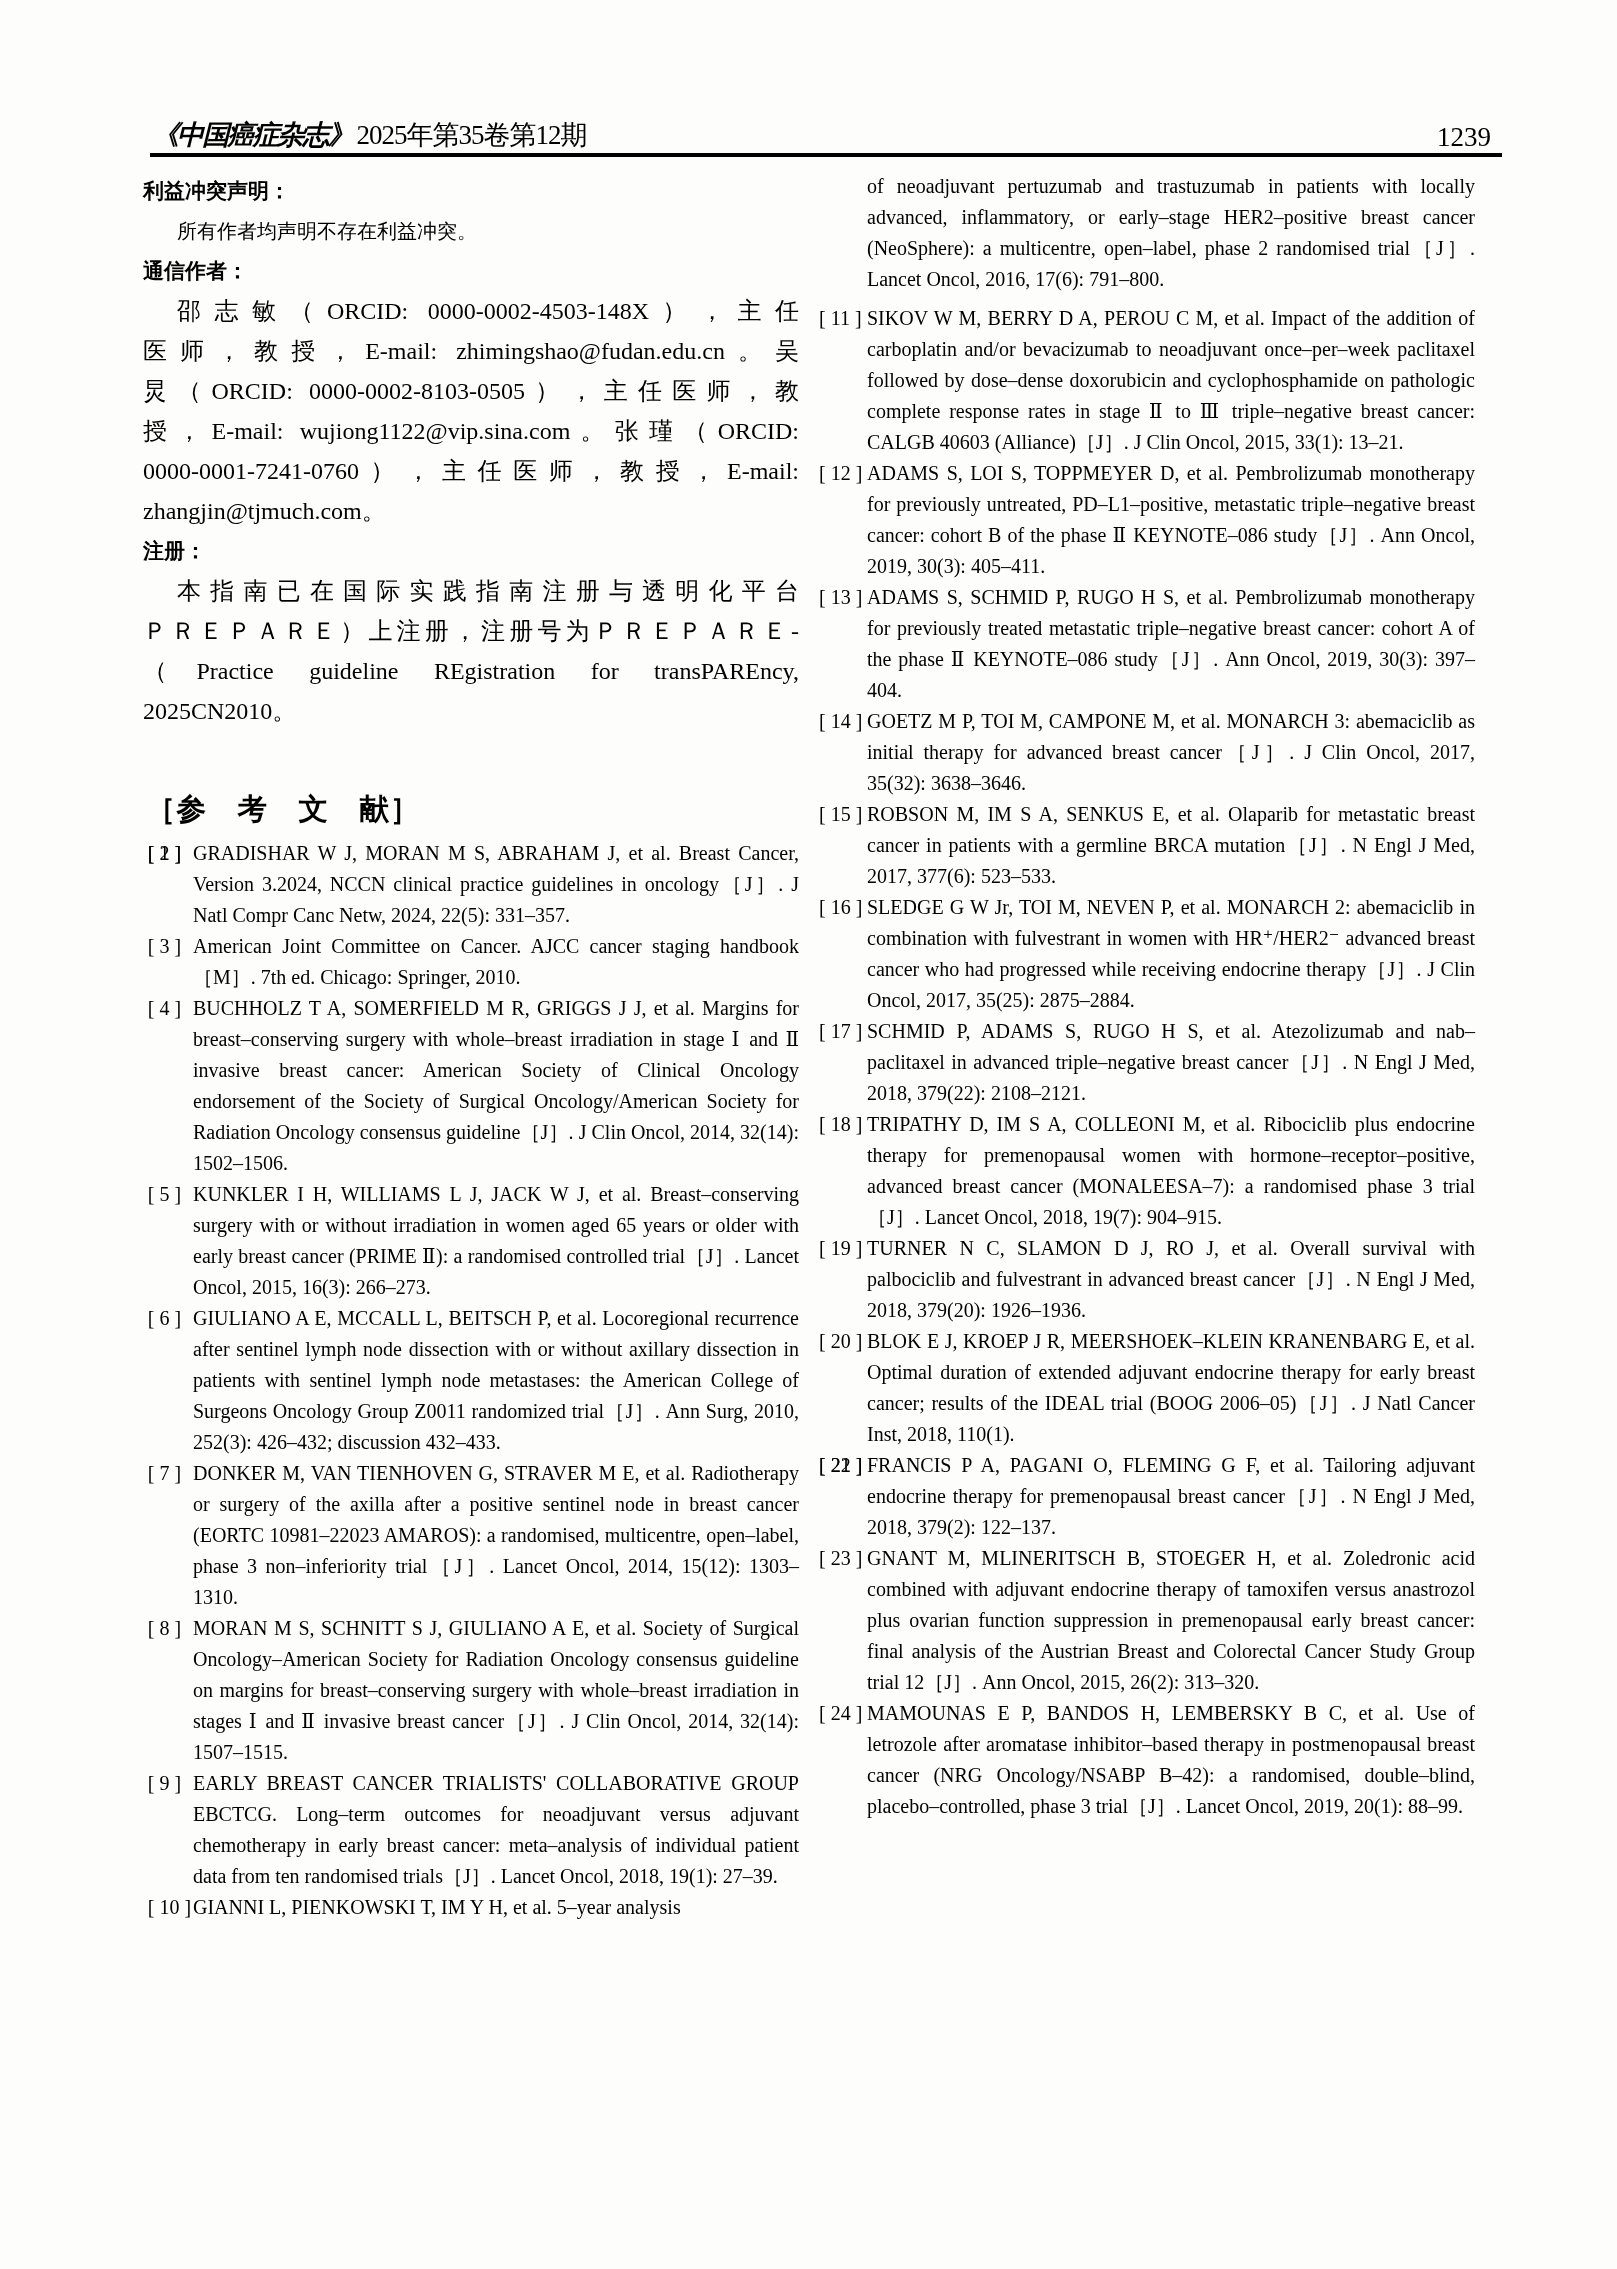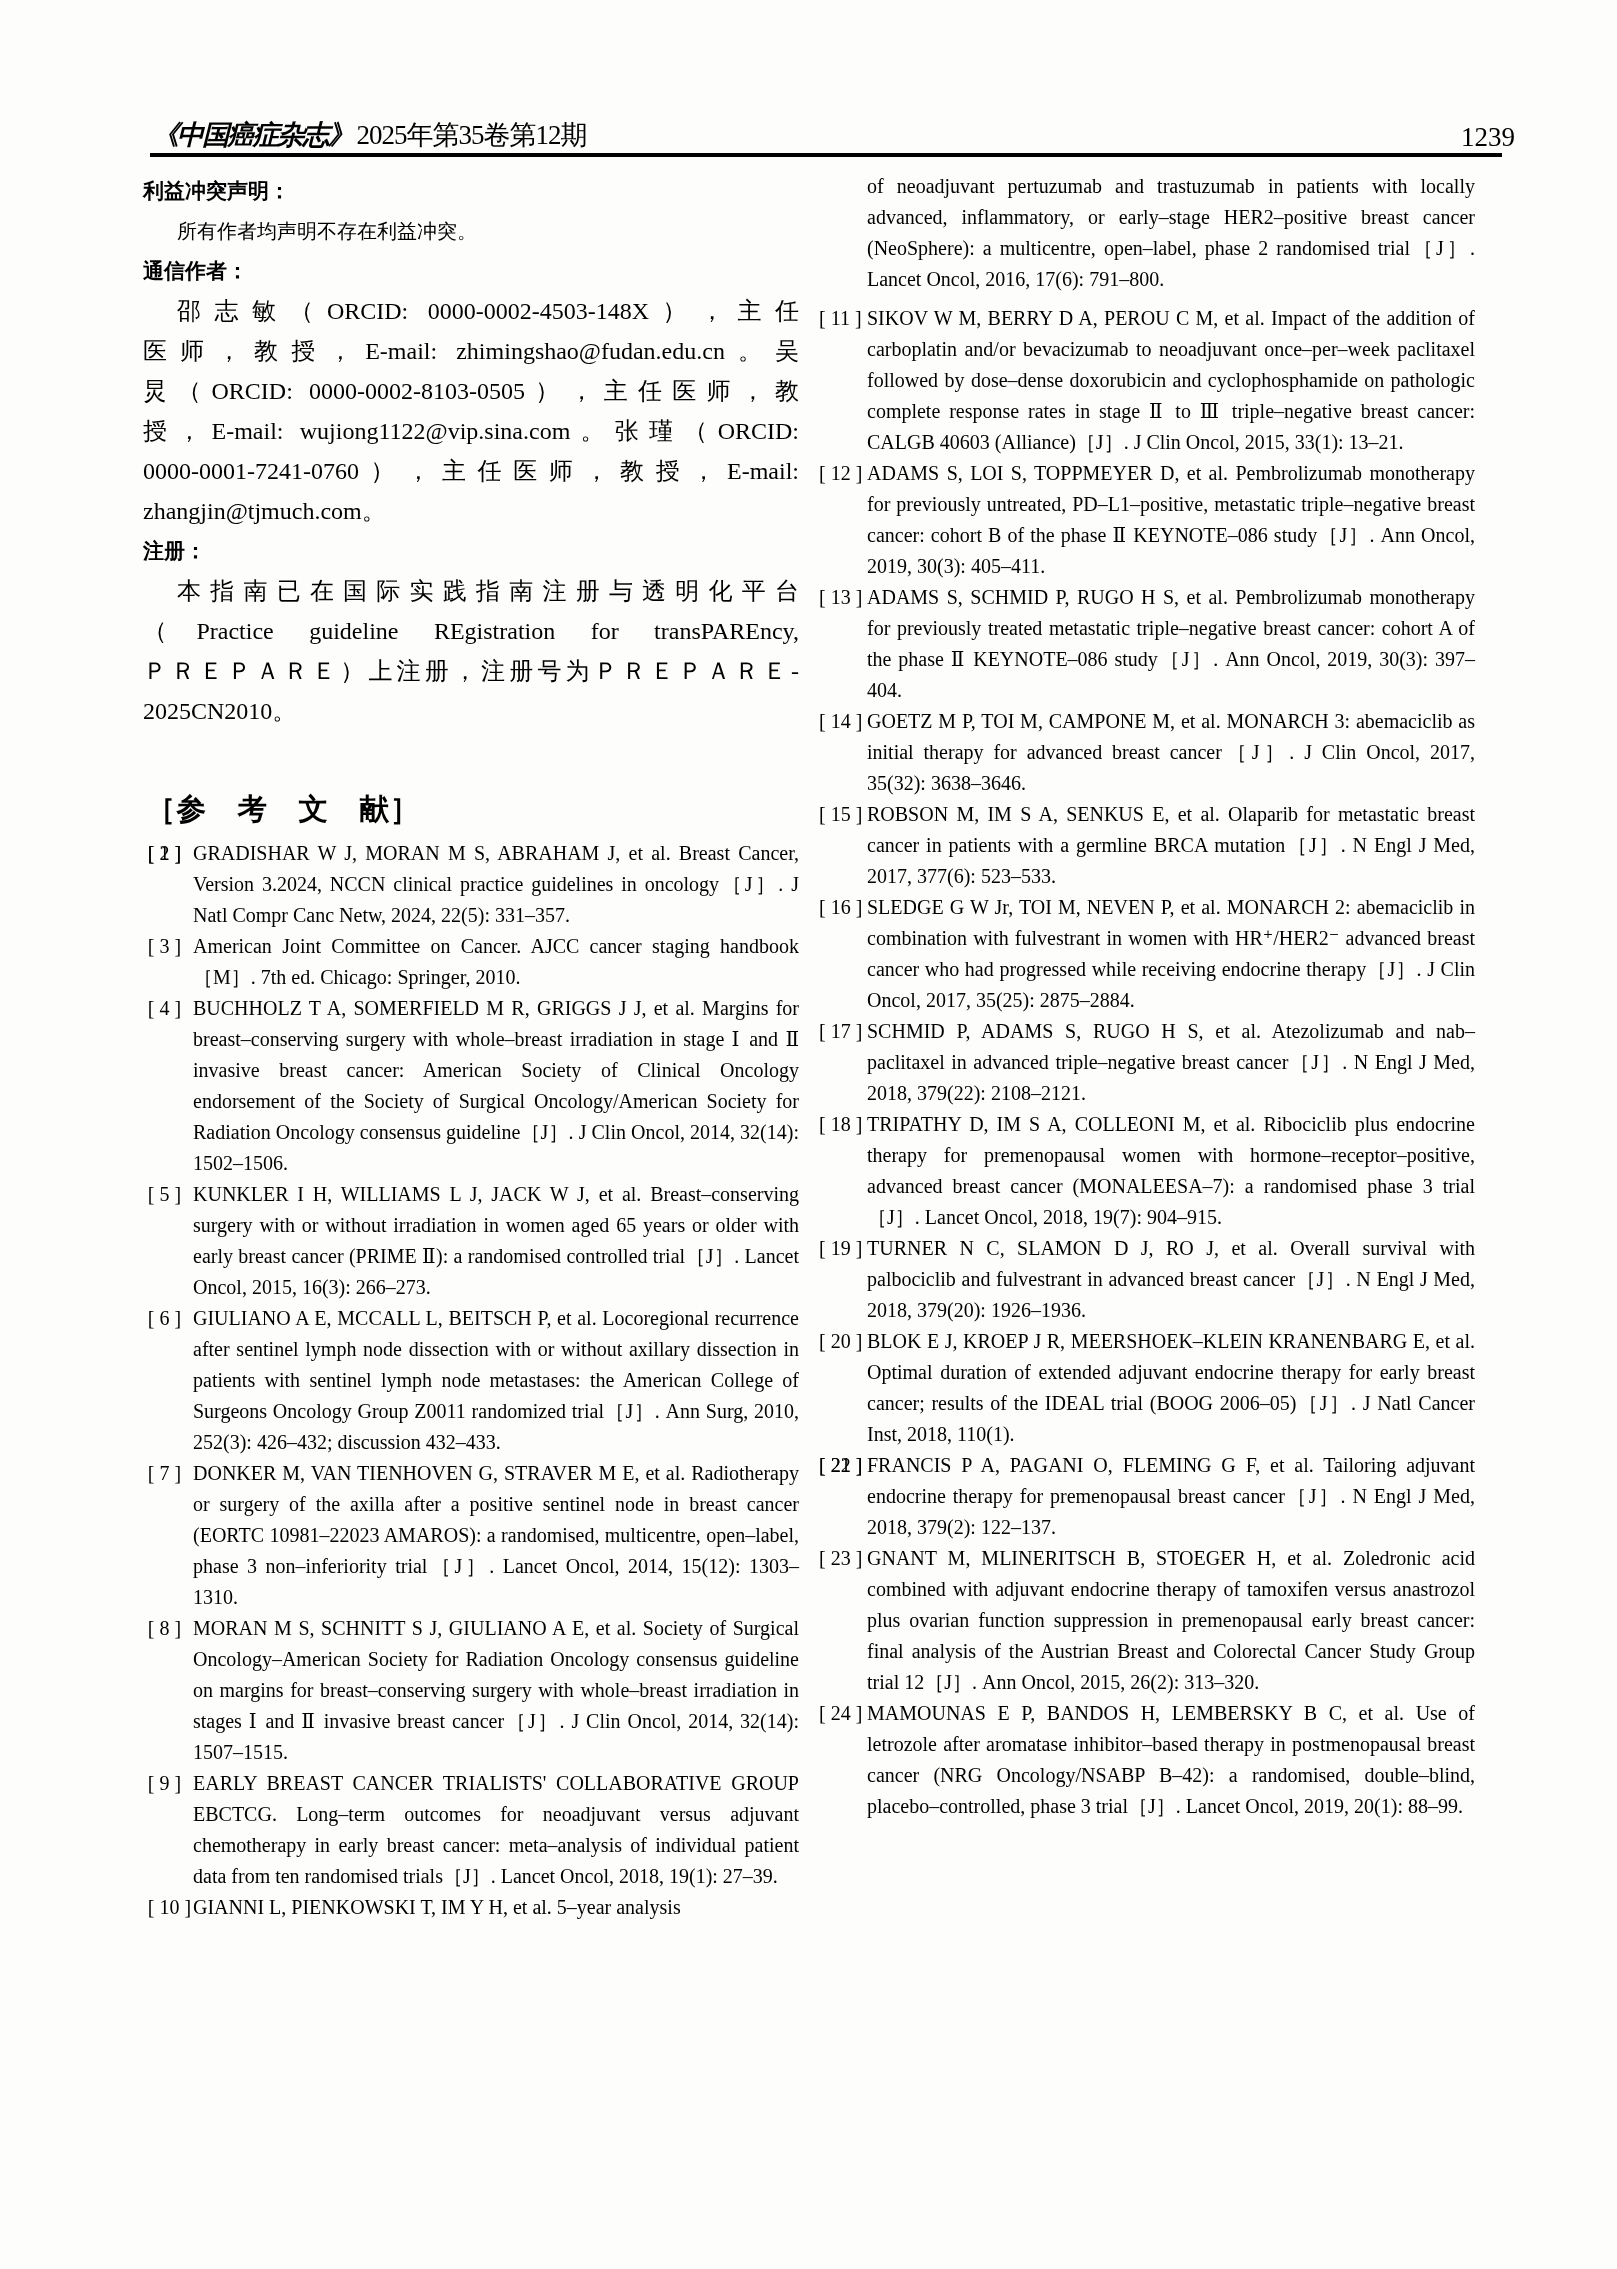--- a/index.html
+++ b/index.html
@@ -18,21 +18,21 @@
     white-space:nowrap; line-height:38px;
   }
   .journal-name {
     font-size:27px; font-weight:900; font-style:italic;
     letter-spacing:-1.9px;
   }
   .issue-info {
     font-size:27px; letter-spacing:-1px; margin-left:3.8px;
   }
   .page-number {
-    position:absolute; right:103px; top:120px;
+    position:absolute; right:127px; top:120px;
     font-size:27px; line-height:34px;
   }
   .header-rule {
     position:absolute; left:150px; top:153px;
     width:1352px; height:3.8px; background:#000;
   }
   
   .col { position:absolute; top:171px; width:656px; }
   .col-left  { left:143px; }
   .col-right { left:819px; }
@@ -92,22 +92,22 @@
         <div class="line">医师，教授，E-mail: zhimingshao@fudan.edu.cn。吴</div>
         <div class="line">炅（ORCID: 0000-0002-8103-0505），主任医师，教</div>
         <div class="line">授，E-mail: wujiong1122@vip.sina.com。张瑾（ORCID:</div>
         <div class="line">0000-0001-7241-0760），主任医师，教授，E-mail:</div>
         <div class="line">zhangjin@tjmuch.com。</div>
       </div>
 
     <div class="zh-heading">注册：</div>
     <div class="zh-lines">
         <div class="line">本指南已在国际实践指南注册与透明化平台</div>
+        <div class="line">ＰＲＥＰＡＲＥ）上注册，注册号为ＰＲＥＰＡＲＥ-</div>
         <div class="line">（Practice guideline REgistration for transPAREncy,</div>
-        <div class="line">ＰＲＥＰＡＲＥ）上注册，注册号为ＰＲＥＰＡＲＥ-</div>
         <div class="line">2025CN2010。</div>
       </div>
 
     <div class="refs-heading">［参　考　文　献］</div>
     <div class="refs-list">
         <div class="ref"><span class="ref-num">[ 1 ]</span></div>
         <div class="ref"><span class="ref-num">[ 2 ]</span><span>GRADISHAR W J, MORAN M S, ABRAHAM J, et al. Breast Cancer, Version 3.2024, NCCN clinical practice guidelines in oncology［J］. J Natl Compr Canc Netw, 2024, 22(5): 331–357.</span></div>
         <div class="ref"><span class="ref-num">[ 3 ]</span><span>American Joint Committee on Cancer. AJCC cancer staging handbook［M］. 7th ed. Chicago: Springer, 2010.</span></div>
         <div class="ref"><span class="ref-num">[ 4 ]</span><span>BUCHHOLZ T A, SOMERFIELD M R, GRIGGS J J, et al. Margins for breast–conserving surgery with whole–breast irradiation in stage Ⅰ and Ⅱ invasive breast cancer: American Society of Clinical Oncology endorsement of the Society of Surgical Oncology/American Society for Radiation Oncology consensus guideline［J］. J Clin Oncol, 2014, 32(14): 1502–1506.</span></div>
         <div class="ref"><span class="ref-num">[ 5 ]</span><span>KUNKLER I H, WILLIAMS L J, JACK W J, et al. Breast–conserving surgery with or without irradiation in women aged 65 years or older with early breast cancer (PRIME Ⅱ): a randomised controlled trial［J］. Lancet Oncol, 2015, 16(3): 266–273.</span></div>

